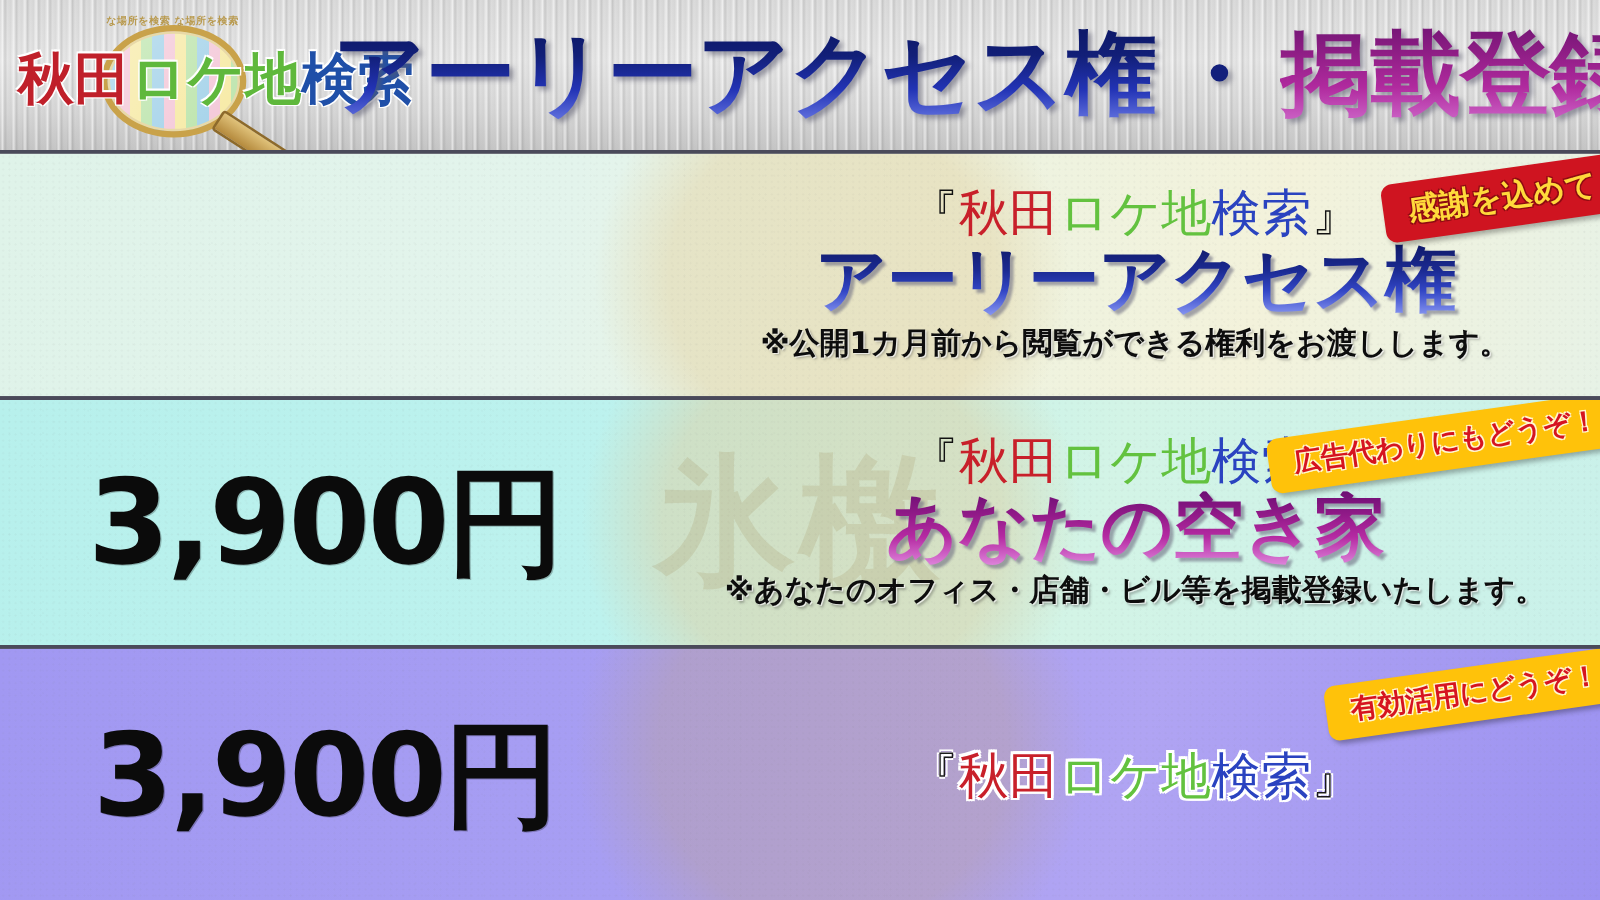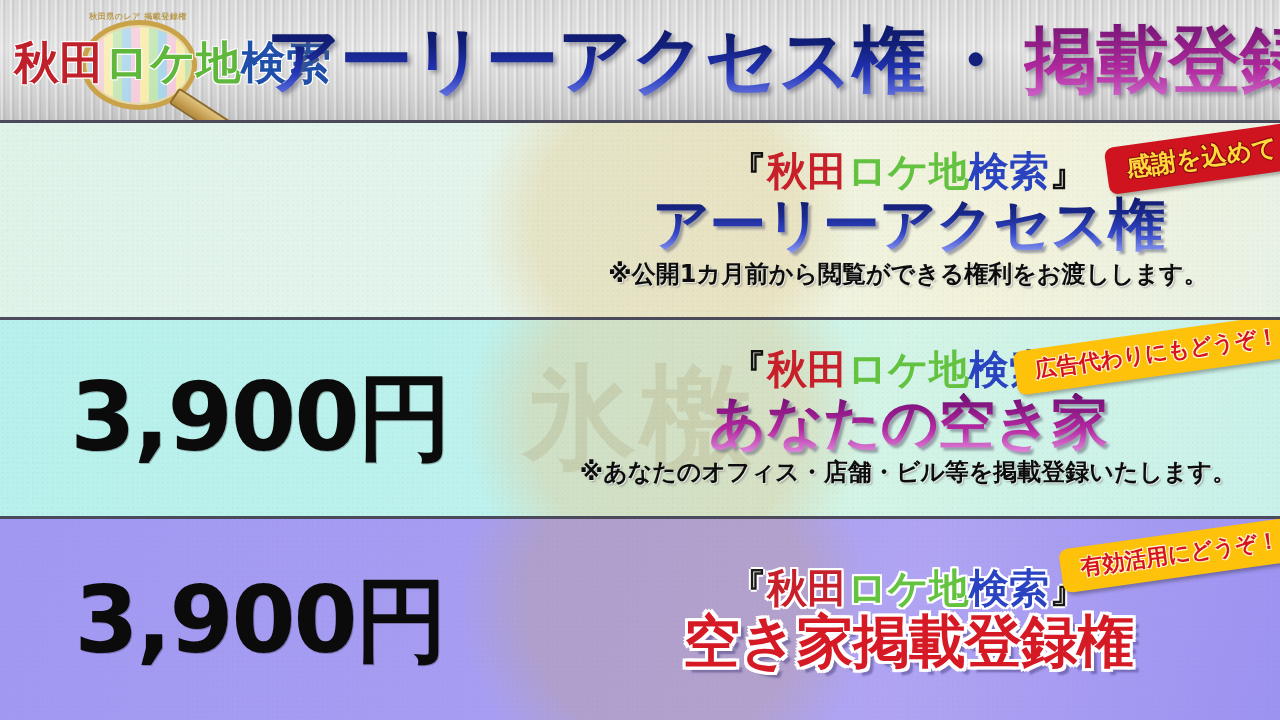--- a/index.html
+++ b/index.html
@@ -131,21 +131,21 @@
   }
   #row2 .price{font-size:92px;}
 
   
   .rblock{
     position:absolute;right:22px;top:0;height:100%;width:700px;
     display:flex;flex-direction:column;align-items:center;justify-content:center;
   }
   .brand-line{
     font-family:"DejaVu Serif","Liberation Serif",serif;
-    font-weight:bold;font-size:40px;line-height:1.05;white-space:nowrap;
+    font-weight:normal;font-size:40px;line-height:1.05;white-space:nowrap;
     margin-bottom:1px;
   }
   .brand-line .br{color:#111;}
   .brand-line .a{color:#c8202a;}
   .brand-line .b{color:#63c23f;}
   .brand-line .c{color:#2a43c0;}
   .brand-outline .br{color:#1a1a1a;text-shadow:2px 0 0 #fff,-2px 0 0 #fff,0 2px 0 #fff,0 -2px 0 #fff;}
   .brand-outline .a,.brand-outline .b,.brand-outline .c{
     text-shadow:2px 0 0 #fff,-2px 0 0 #fff,0 2px 0 #fff,0 -2px 0 #fff,2px 2px 0 #fff,-2px -2px 0 #fff,2px -2px 0 #fff,-2px 2px 0 #fff;
   }
@@ -207,21 +207,21 @@
 </head>
 <body>
 
 <div class="stage">
 
   <div class="header">
 
     <div class="logo">
       <div class="logo-glass"></div>
       <div class="logo-handle"></div>
-      <div class="logo-arc">秋田県のレア 掲載登録権</div>
+      <div class="logo-arc">な場所を検索 な場所を検索</div>
       <div class="logo-text"><span class="k1">秋田</span><span class="k2">ロケ地</span><span class="k3">検索</span></div>
     </div>
 
     <div class="header-title">
         <span class="grad-blue">アーリーアクセス権</span>
         <span class="sep-dot">・</span>
         <span class="grad-purple">掲載登録権</span>
       </div>
   </div>
 
@@ -245,18 +245,17 @@
       <div class="note">※あなたのオフィス・店舗・ビル等を掲載登録いたします。</div>
     </div>
     <div class="badge" id="badge1">広告代わりにもどうぞ！</div>
   </div>
 
   <div class="row" id="row2">
     <div class="grain"></div>
     <div class="price">3,900円</div>
     <div class="rblock">
       <div class="brand-line brand-outline"><span class="br">『</span><span class="a">秋田</span><span class="b">ロケ地</span><span class="c">検索</span><span class="br">』</span></div>
-      <div class="big-title big-red">空き家掲載登録権</div>
     </div>
     <div class="badge" id="badge2">有効活用にどうぞ！</div>
   </div>
 
 </div>
 
 </body></html>

